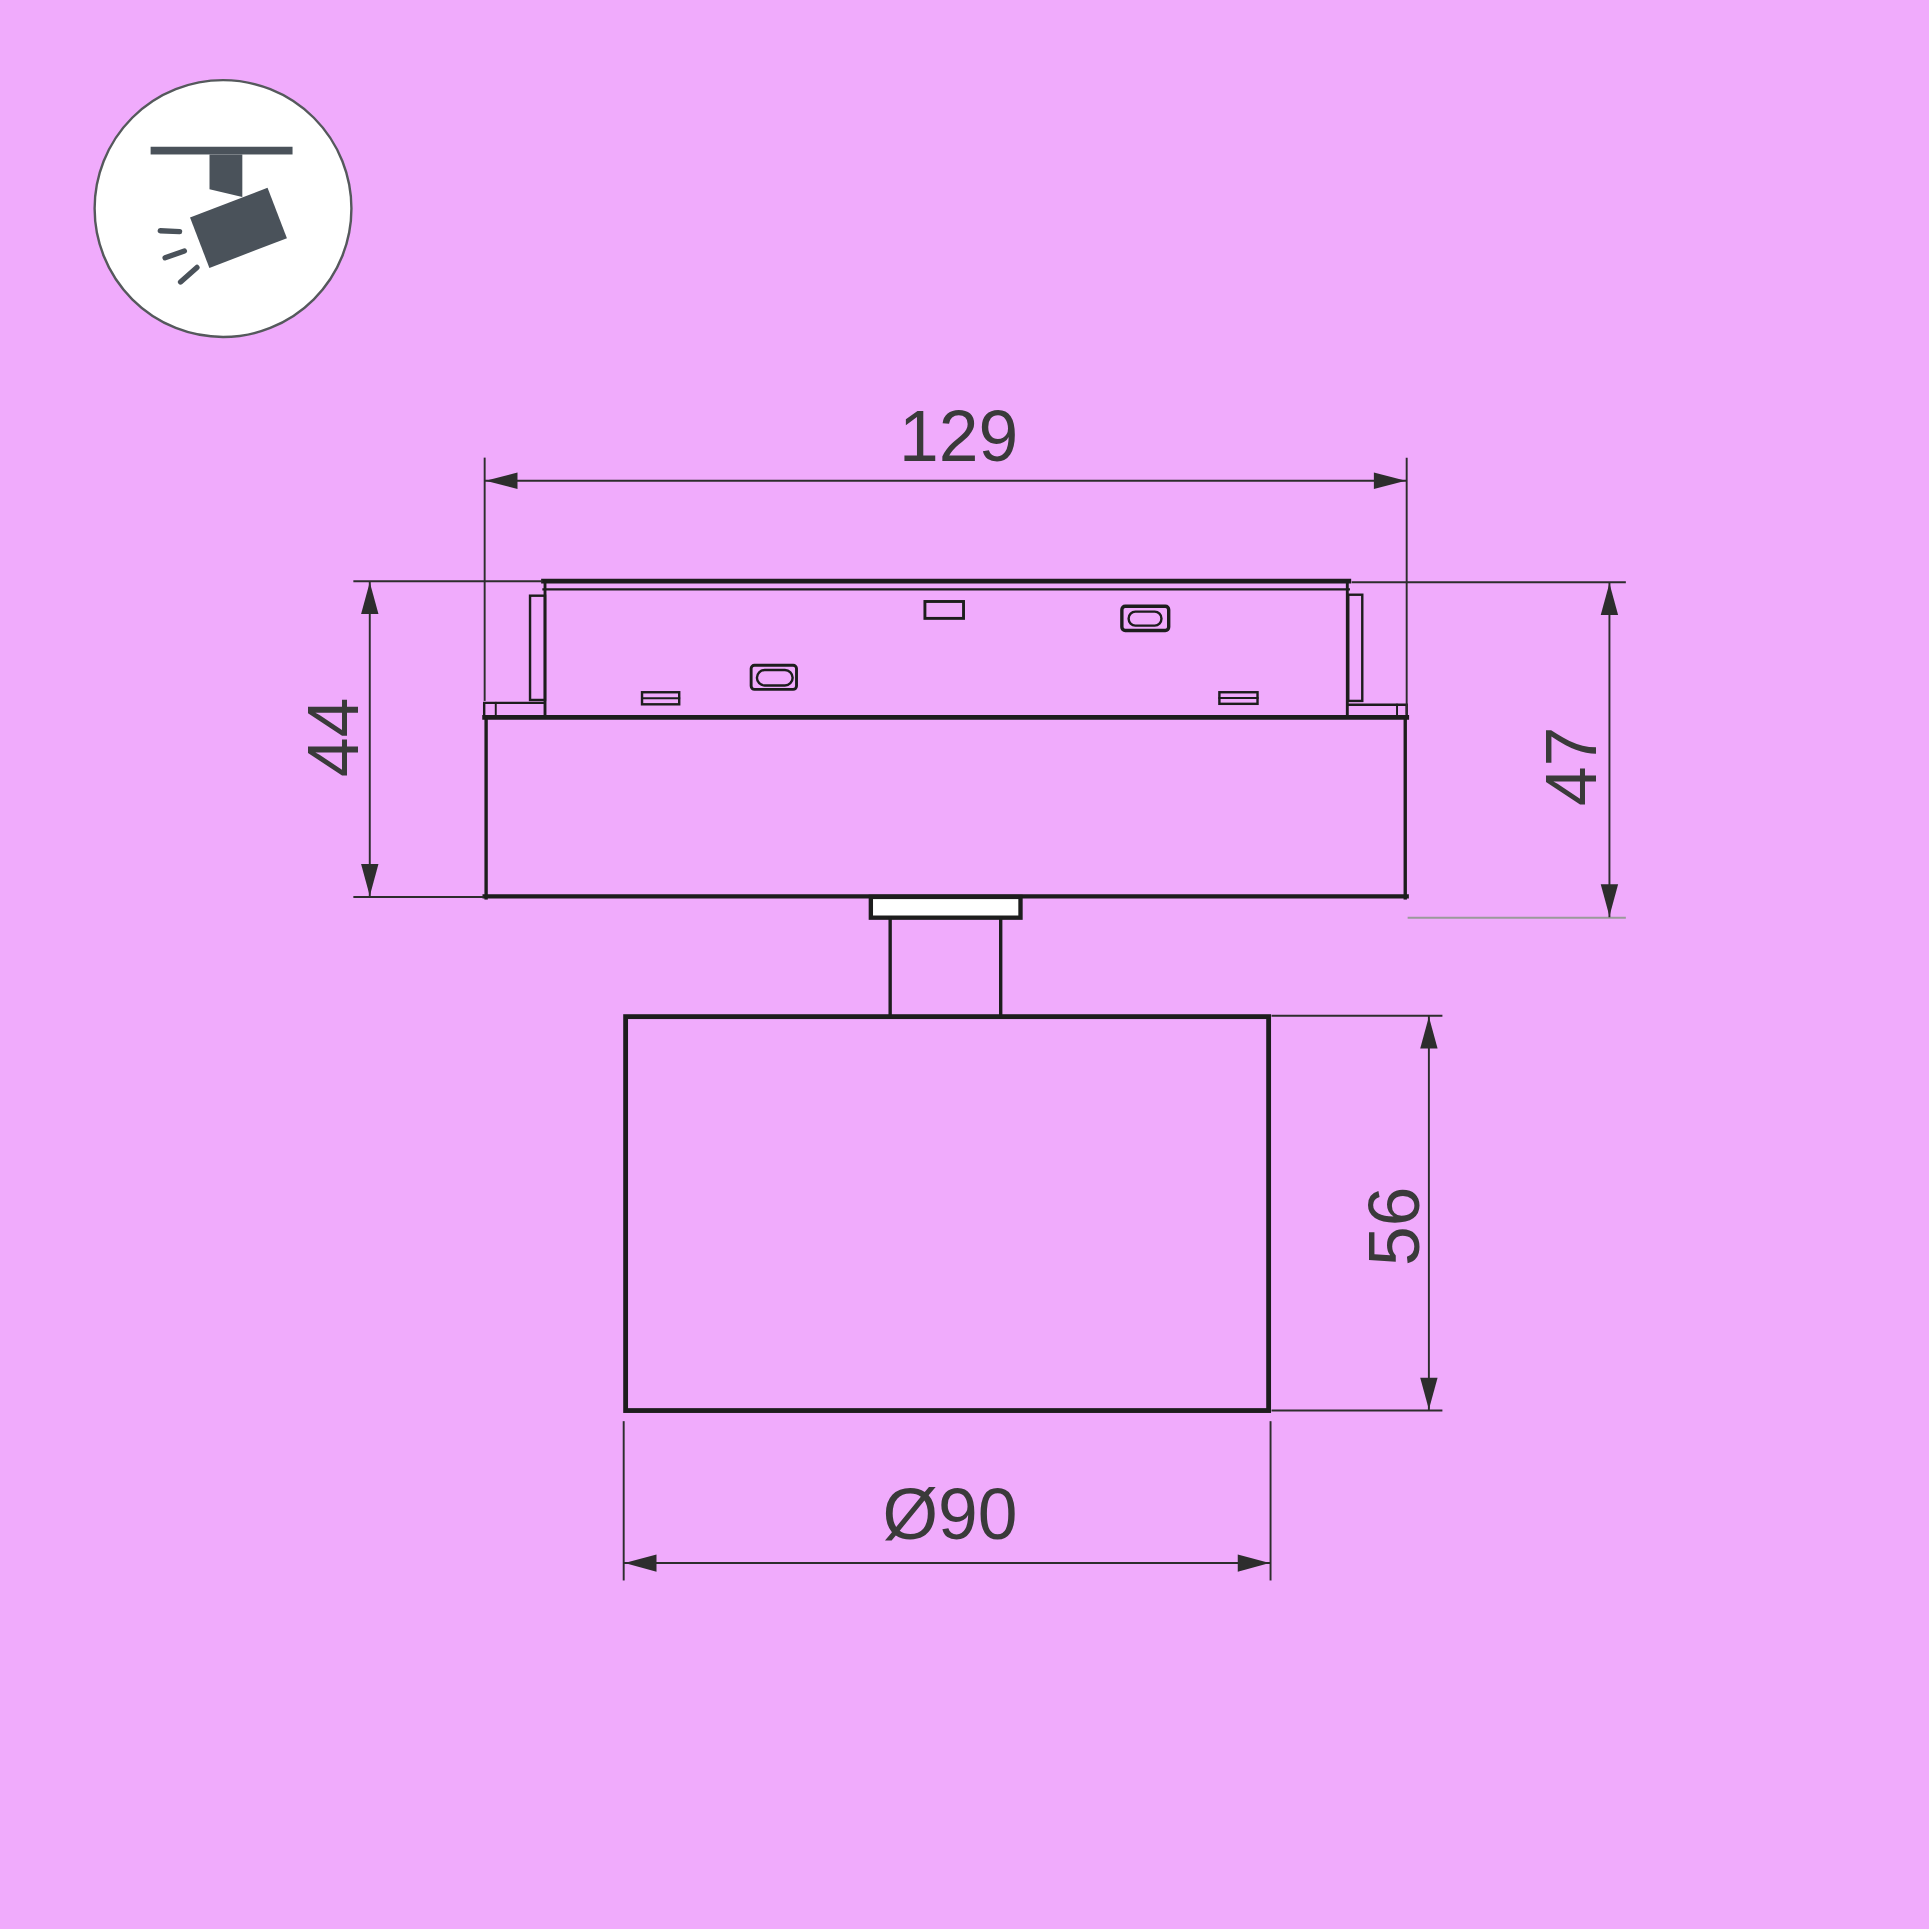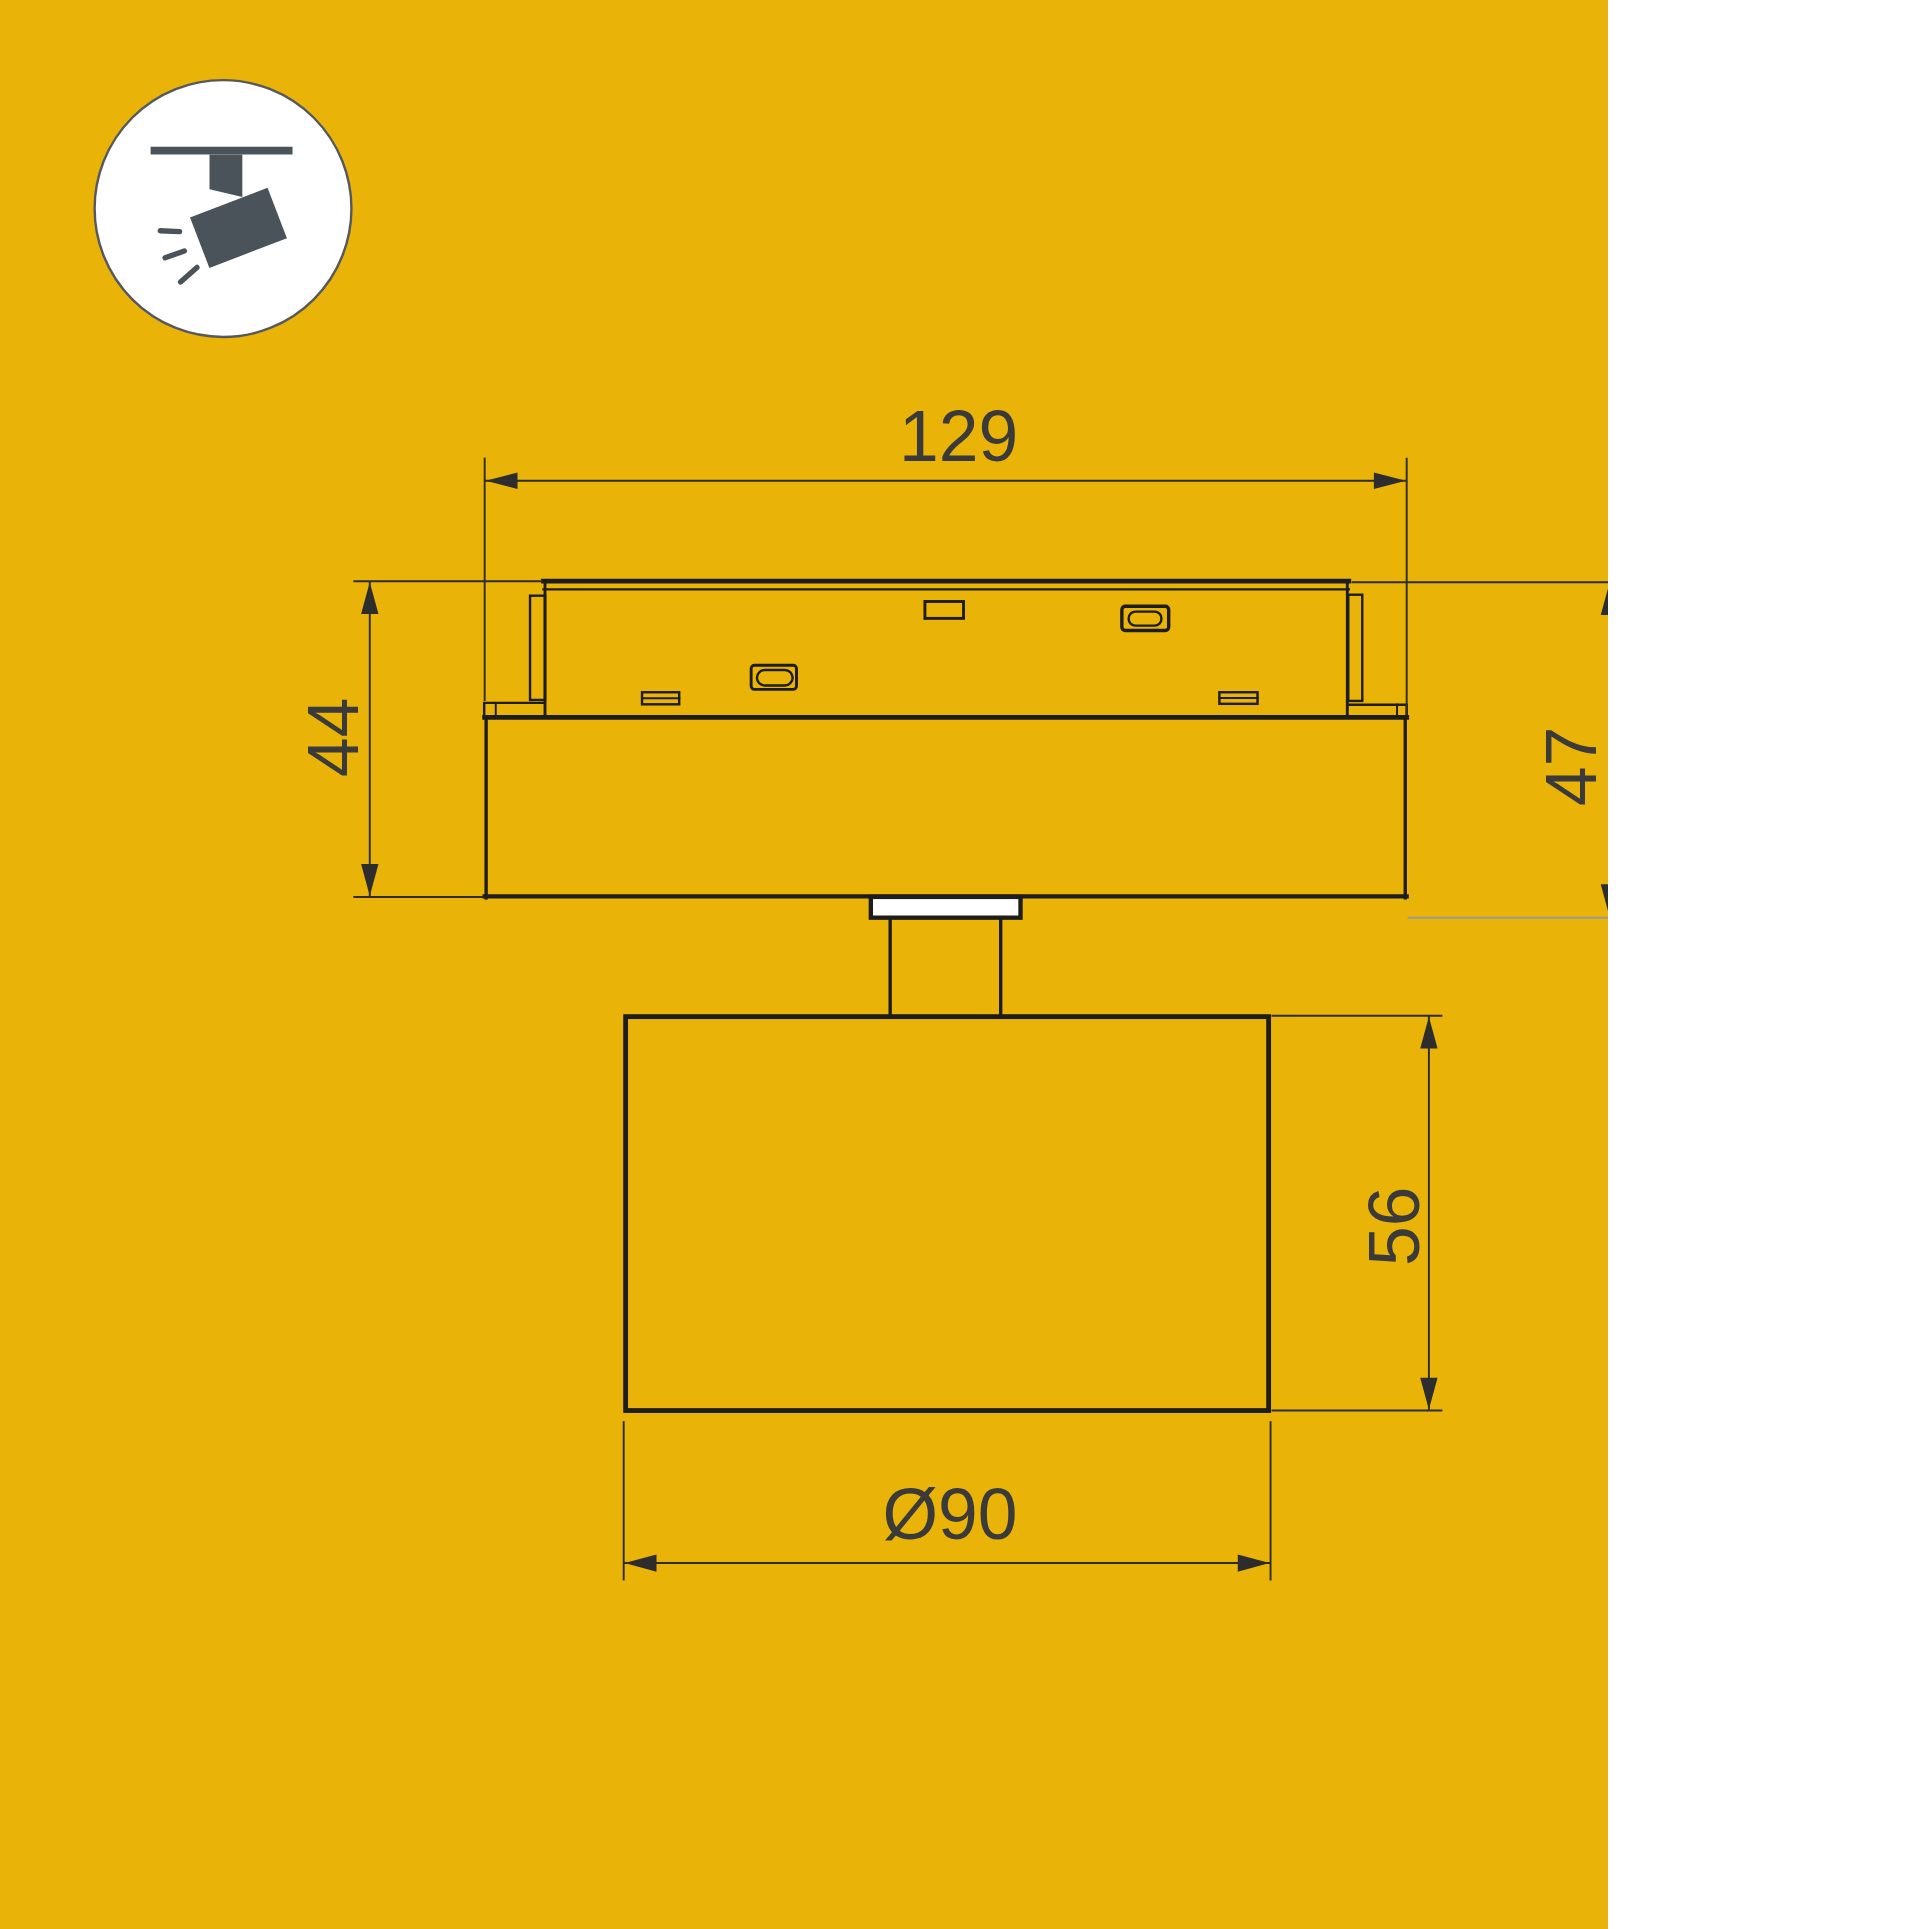--- a/index.html
+++ b/index.html
@@ -1,16 +1,16 @@
 <!DOCTYPE html>
 <html><head>
 <meta charset="utf-8">
 <style>
   html,body{margin:0;padding:0;background:#ffffff;}
-  .stage{width:1608px;height:1929px;position:relative;background:#eab308;overflow:hidden;}
+  .stage{width:1929px;height:1929px;position:relative;background:#f0abfc;overflow:hidden;}
   svg{display:block;}
   
   .obj{stroke:#1d1d1d;fill:none;stroke-linecap:square;}
   .w5{stroke-width:5;} .w45{stroke-width:4.5;} .w35{stroke-width:3.5;}
   .w3{stroke-width:3;} .w25{stroke-width:2.5;} .w2{stroke-width:2;}
   .whitefill{fill:#ffffff;}
   
   .dim{stroke:#2d2d2d;stroke-width:2;fill:none;stroke-linecap:butt;}
   .dim-light{stroke:#9a9a9a;stroke-width:2;fill:none;}
   .arrow{fill:#2d2d2d;stroke:none;}

